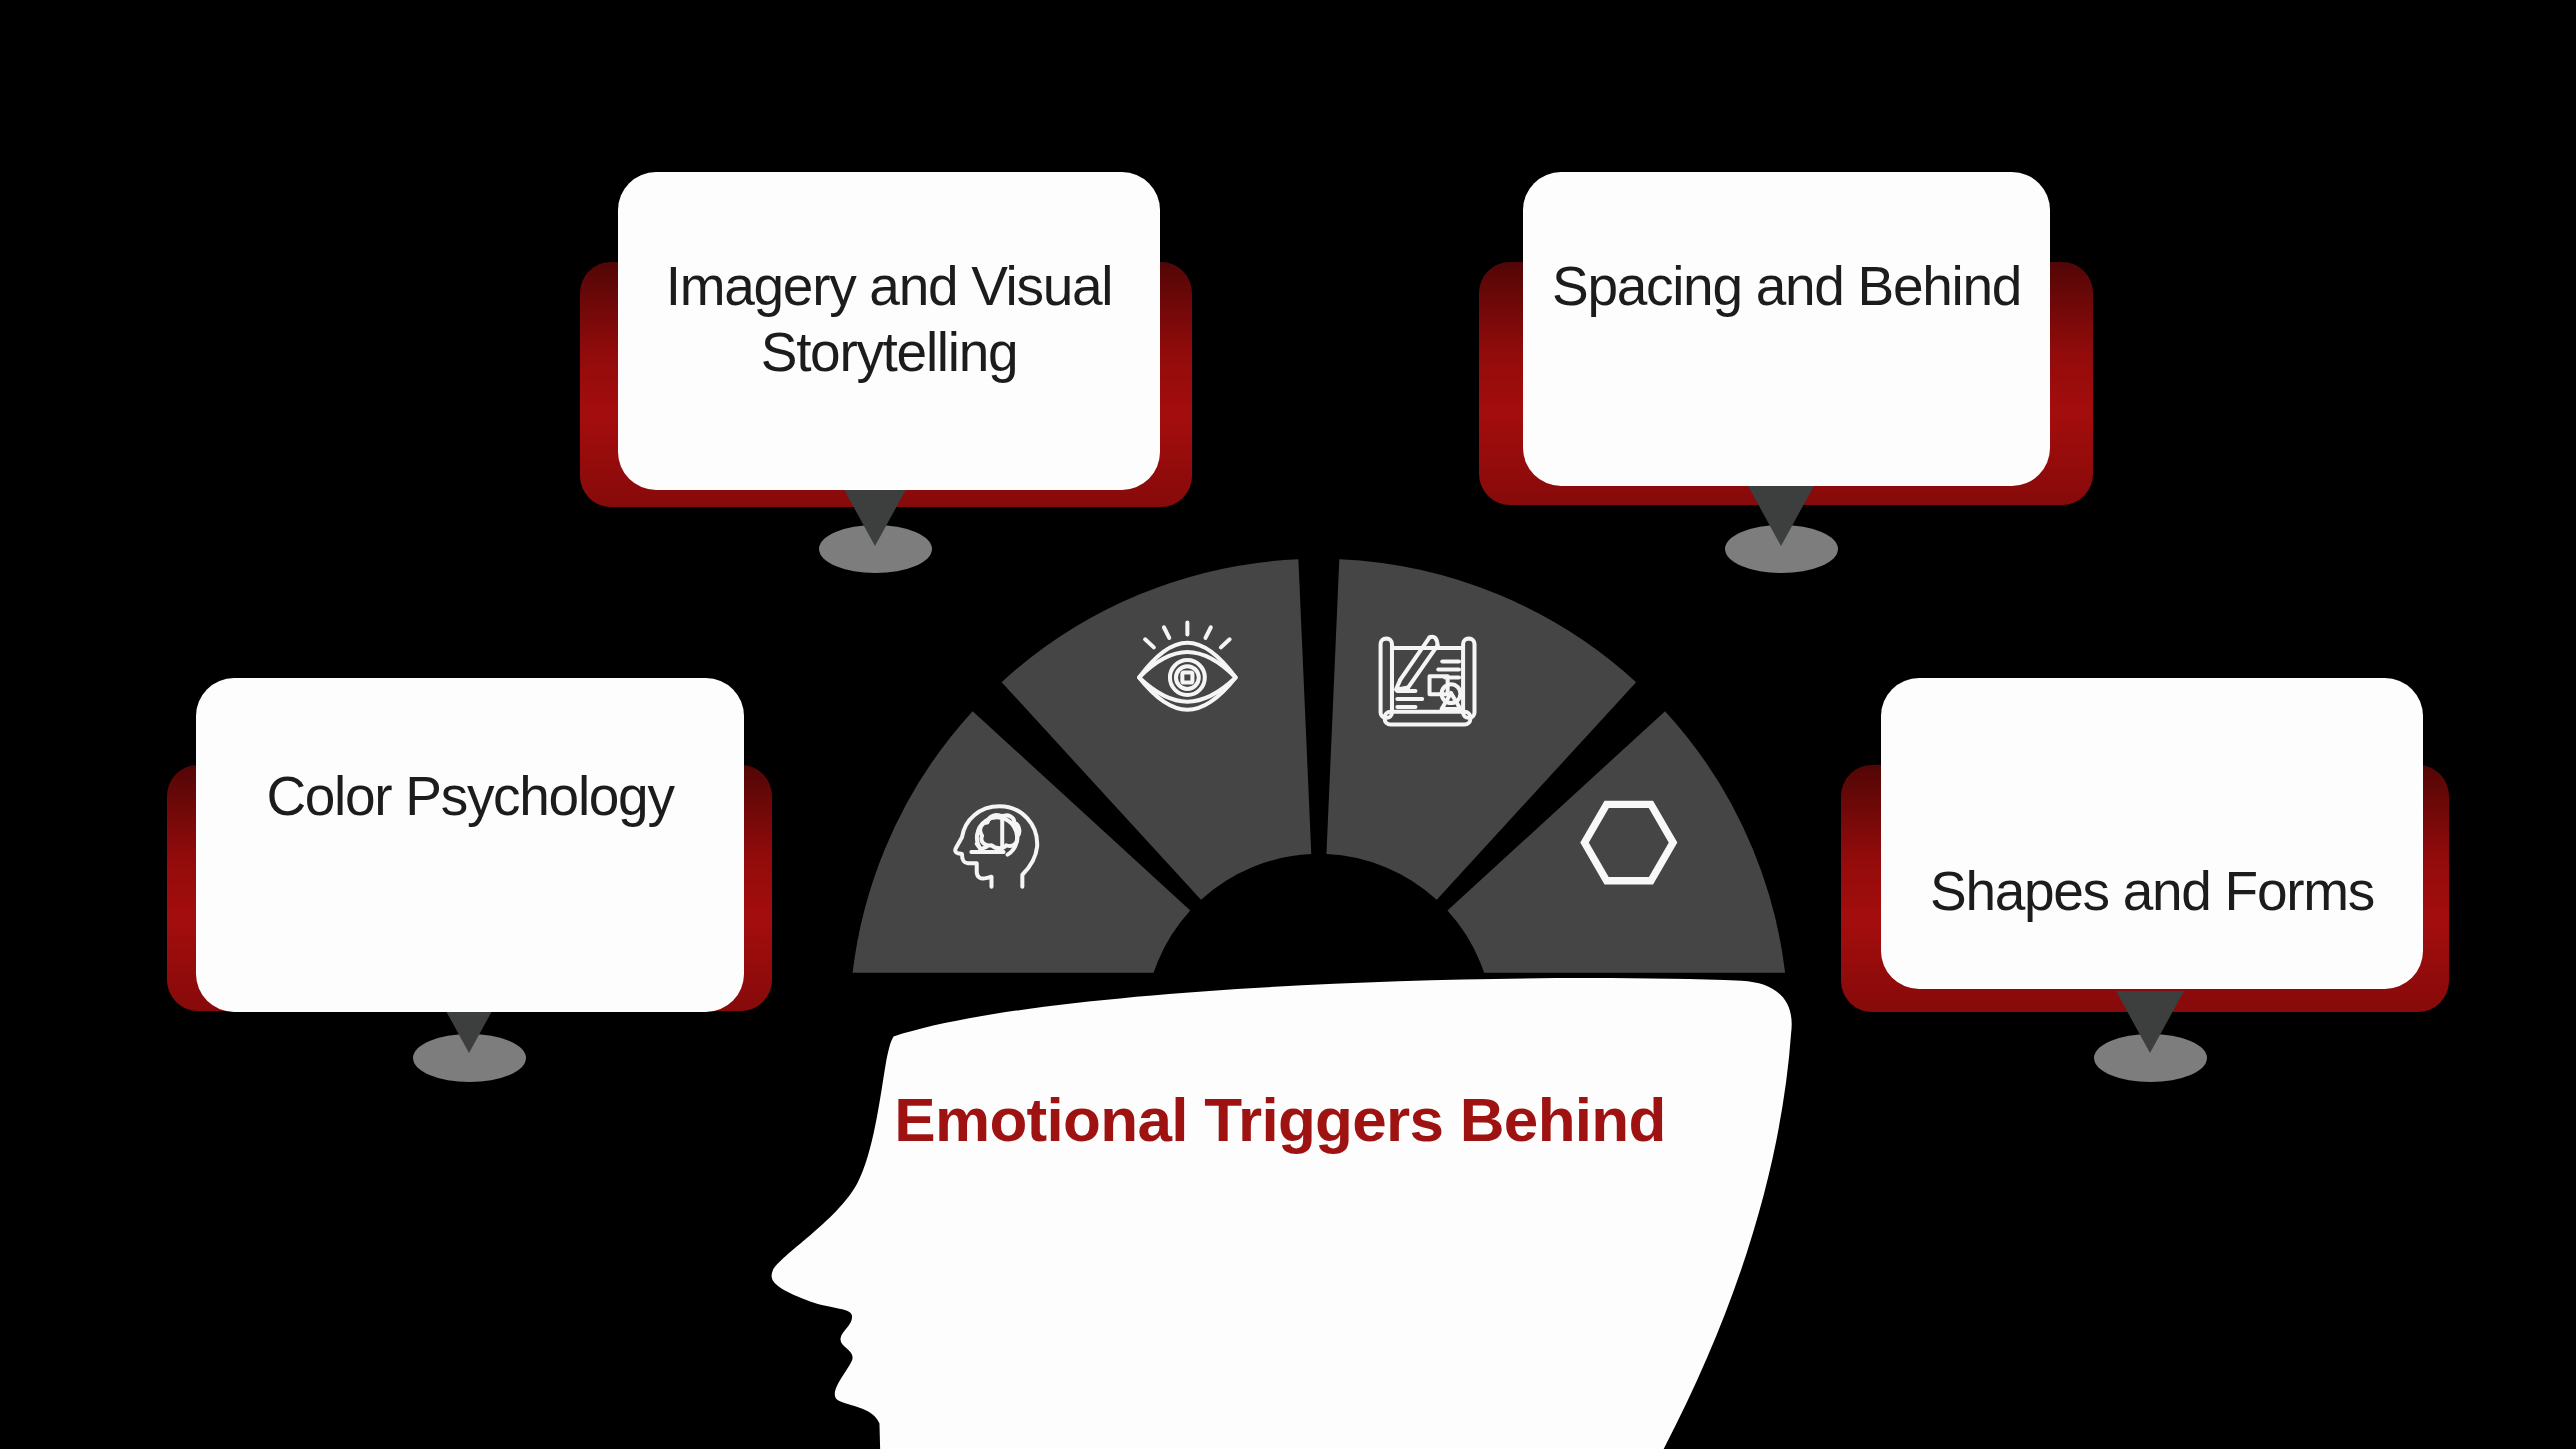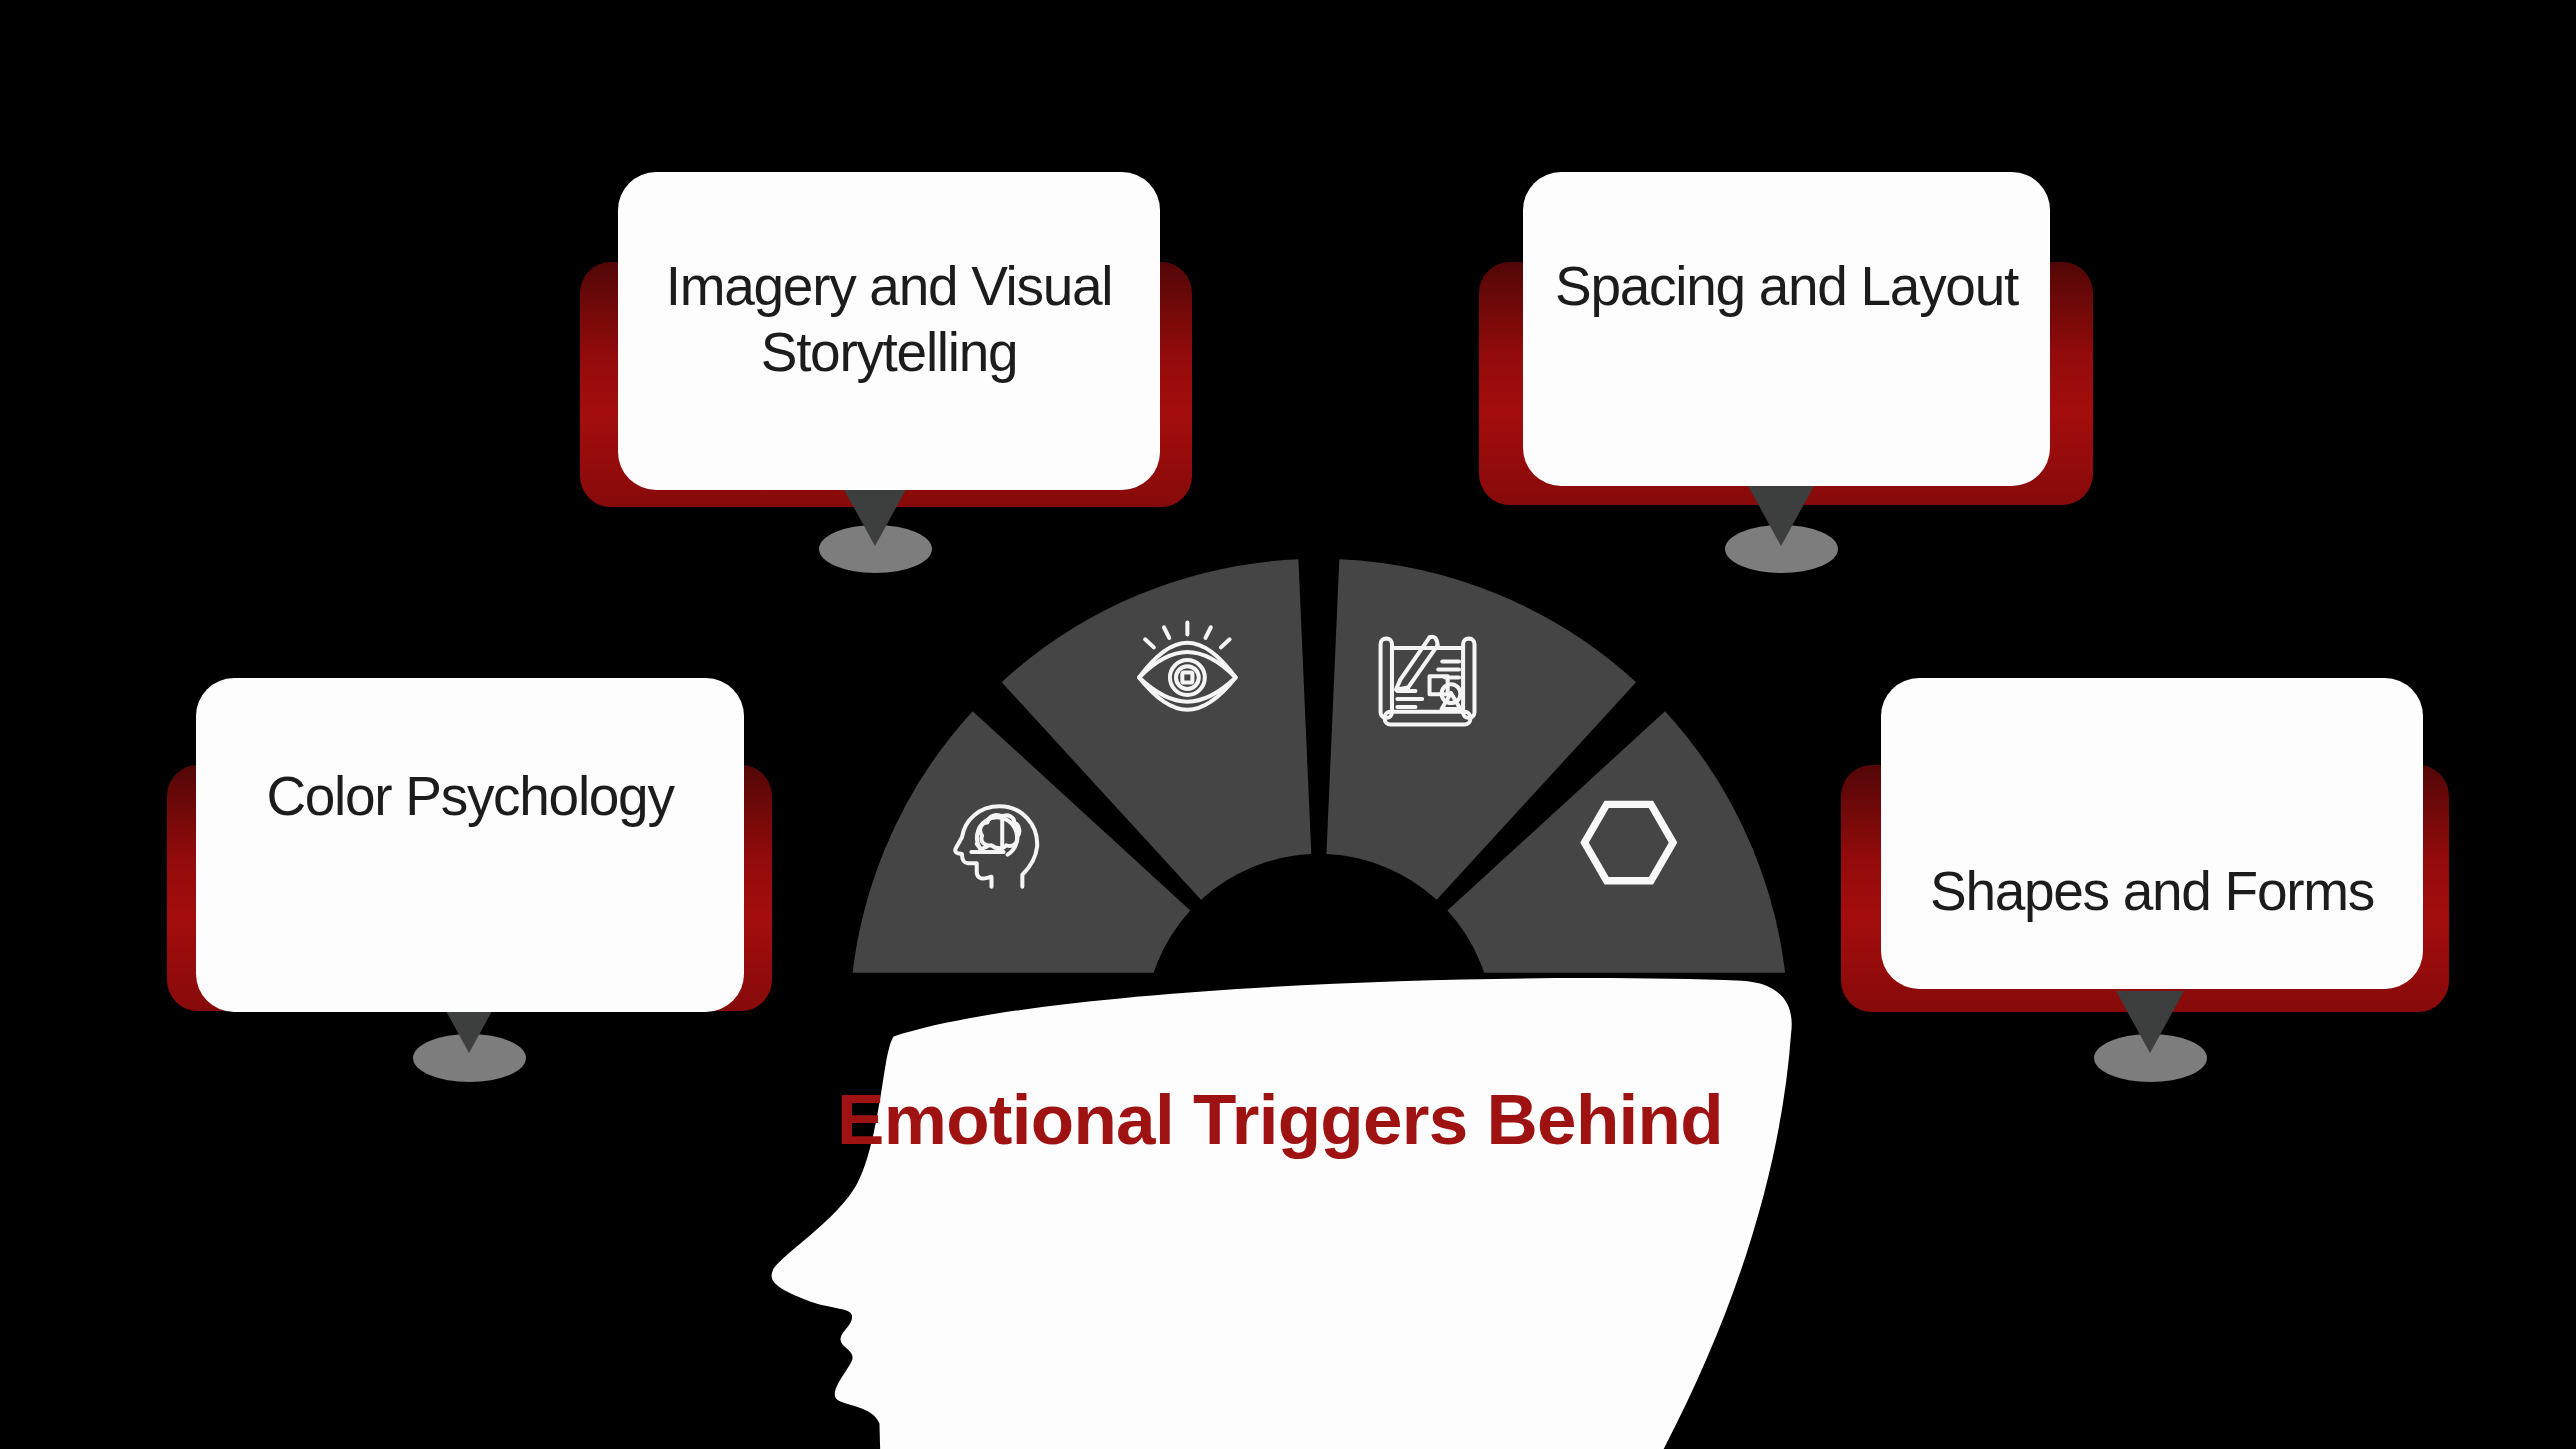--- a/index.html
+++ b/index.html
@@ -14,21 +14,21 @@
   
   .wedge{fill:var(--wedge_gray,#454545);}
   .icon-stroke{stroke:#f5f5f5;stroke-width:6;fill:none;stroke-linecap:round;stroke-linejoin:round;}
   .icon-stroke-thick{stroke:#f8f8f8;stroke-width:11;fill:none;stroke-linejoin:miter;}
   
   .head-fill{fill:#fdfdfd;}
   
   .main-title{
     position:absolute;left:812px;top:1079px;width:936px;
     text-align:center;
-    font-size:71px;font-weight:700;letter-spacing:-0.7px;
+    font-size:62px;font-weight:700;letter-spacing:-0.7px;
     line-height:81px;
     color:var(--title_red,#9e1212);
   }
   .main-title span{display:block;}
   
   .card{position:absolute;left:0;top:0;}
   .backing{
     position:absolute;
     background:linear-gradient(180deg,#520606 0%,#930b0b 38%,#a40d0d 62%,#870a0a 100%);
     border-radius:31px;
@@ -172,21 +172,21 @@
     <div class="panel">
       <div class="card-label">Imagery and Visual Storytelling</div>
     </div>
   </div>
 
   <div class="card c-tr">
     <div class="backing"></div>
     <div class="base-ellipse"></div>
     <div class="pointer-triangle"></div>
     <div class="panel">
-      <div class="card-label">Spacing and Layout</div>
+      <div class="card-label">Spacing and Behind</div>
     </div>
   </div>
 
   <div class="card c-l">
     <div class="backing"></div>
     <div class="base-ellipse"></div>
     <div class="pointer-triangle"></div>
     <div class="panel">
       <div class="card-label">Color Psychology</div>
     </div>

